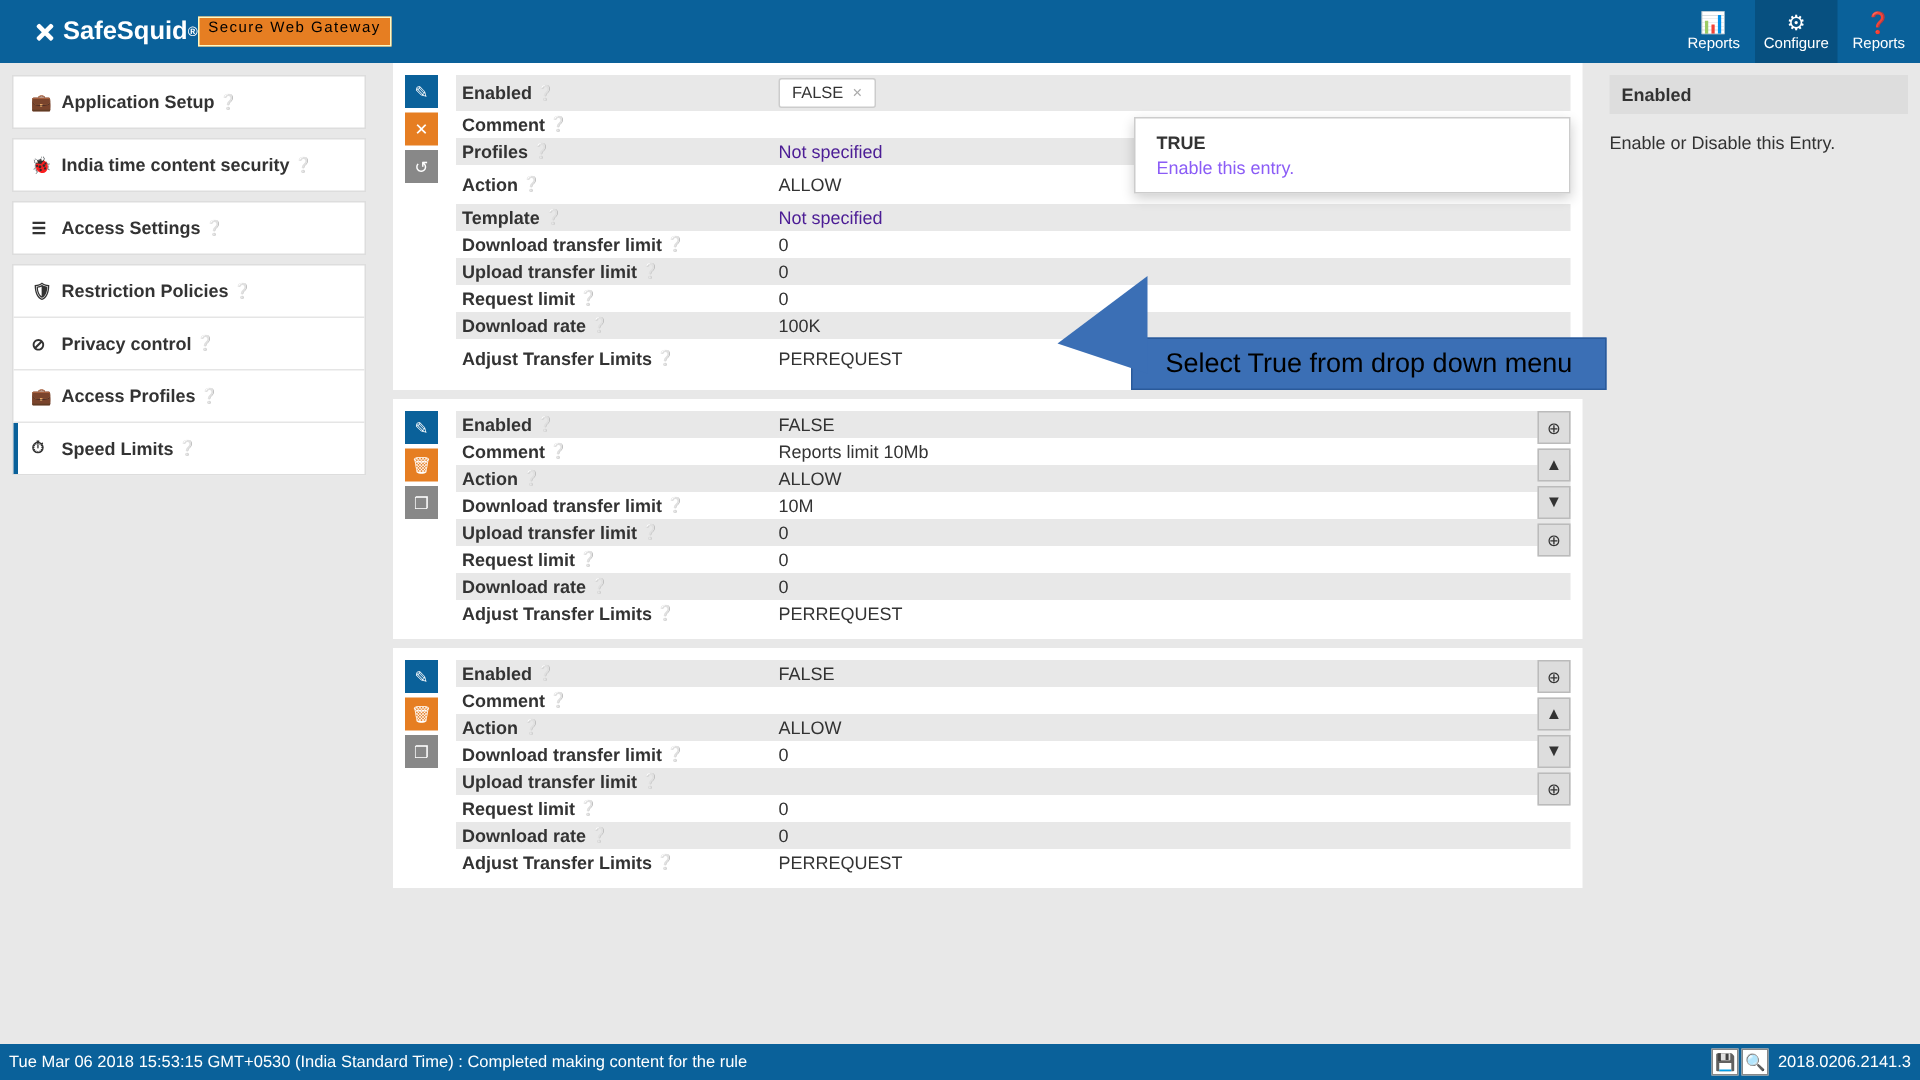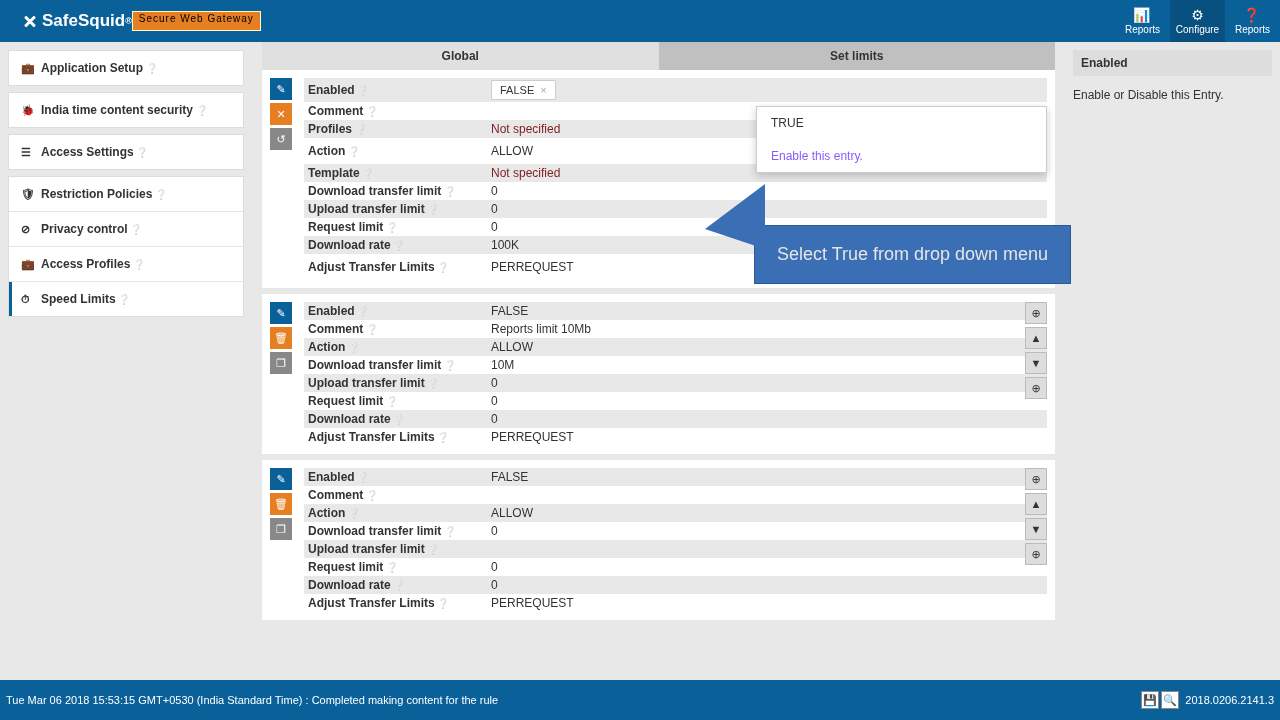--- a/index.html
+++ b/index.html
@@ -34,35 +34,35 @@
 .act-btns { display: flex; flex-direction: column; gap: 3px; margin-right: 12px; }
 .act-btn { width: 22px; height: 22px; display: flex; align-items: center; justify-content: center; cursor: pointer; color: #fff; font-size: 11px; }
 .act-btn.edit { background: #0a619a; }
 .act-btn.del { background: #e67e22; }
 .act-btn.rev { background: #888; }
 .act-btn.copy { background: #888; }
 .fields { flex: 1; }
 .field-row { display: flex; align-items: center; min-height: 18px; }
 .field-row:nth-child(odd) { background: #e8e8e8; }
 .field-lbl { width: 183px; padding: 2px 4px; font-weight: bold; font-size: 12px; color: #333; display: flex; align-items: center; }
-.field-val { flex: 1; padding: 2px 4px; font-size: 12px; color: #333; }
+.field-val { flex: 1; padding: 2px 4px; font-size: 12px; color: #333; margin-left: 28px; }
 .field-val.tall { padding: 6px 4px; }
-.not-spec { color: #7f1d1d; font-style: normal; }
+.not-spec { color: #4c1d95; font-style: normal; }
 .tag { display: inline-block; background: #fff; border: 1px solid #ccc; padding: 3px 8px; border-radius: 2px; font-size: 11px; }
 .tag-x { color: #aaa; margin-left: 6px; cursor: pointer; }
 .dropdown { position: absolute; left: 494px; top: 36px; right: 8px; background: #fff; border: 1px solid #ccc; box-shadow: 0 3px 8px rgba(0,0,0,0.2); z-index: 100; padding: 9px 14px; }
-.dd-title { font-weight: normal; font-size: 12px; margin-bottom: 19px; }
+.dd-title { font-weight: bold; font-size: 12px; margin-bottom: 3px; }
 .dd-desc { font-size: 12px; color: #8b5cf6; }
 .info-side { width: 215px; padding: 8px; font-size: 12px; }
 .info-title { background: #ddd; padding: 6px 8px; font-weight: bold; margin-bottom: 12px; }
 .side-acts { position: absolute; right: 8px; top: 8px; display: flex; flex-direction: column; gap: 3px; }
 .side-act { width: 22px; height: 22px; background: #ddd; border: 1px solid #bbb; display: flex; align-items: center; justify-content: center; cursor: pointer; font-size: 11px; }
-.callout { position: absolute; background: #3b6fb5; color: #e5e5e5; padding: 18px 22px; font-size: 18px; border: 1px solid #2a5a9a; z-index: 200; }
+.callout { position: absolute; background: #3b6fb5; color: #000000; padding: 6px 22px; font-size: 18px; border: 1px solid #2a5a9a; z-index: 200; }
 .callout-arrow { position: absolute; width: 0; height: 0; border-right: 60px solid #3b6fb5; border-top: 45px solid transparent; border-bottom: 20px solid transparent; left: -50px; top: -42px; }
-.footer { position: fixed; bottom: 0; left: 0; right: 0; height: 40px; background: #0a619a; color: #fff; display: flex; align-items: center; justify-content: space-between; padding: 0 6px; font-size: 11px; }
+.footer { position: fixed; bottom: 0; left: 0; right: 0; height: 24px; background: #0a619a; color: #fff; display: flex; align-items: center; justify-content: space-between; padding: 0 6px; font-size: 11px; }
 .foot-btns { display: flex; gap: 2px; }
 .foot-btn { width: 18px; height: 18px; background: #fff; color: #333; border: 1px solid #888; display: flex; align-items: center; justify-content: center; cursor: pointer; font-size: 11px; }
 </style>
 </head>
 <body>
 
 <div class="header">
   <div class="logo-area">
     <div class="logo">
       <span class="logo-icon"></span>
@@ -128,24 +128,20 @@
         </div>
         <div class="side-item active">
           <span class="side-icon">⏱</span>
           <span>Speed Limits</span> 
           <span class="help-icon">❔</span>
         </div>
       </div>
     </div>
 
   <div class="content">
-    <div class="tabs">
-      <div class="tab">Global</div>
-      <div class="tab active">Set limits</div>
-    </div>
     <div id="panels">
         <div class="panel first">
           <div class="act-btns">
             <div class="act-btn edit">✎</div>
             <div class="act-btn del">✕</div>
             <div class="act-btn rev">↺</div>
           </div>
           <div class="fields">
             <div class="field-row">
               <div class="field-lbl">Enabled <span class="help-icon">❔</span></div>

